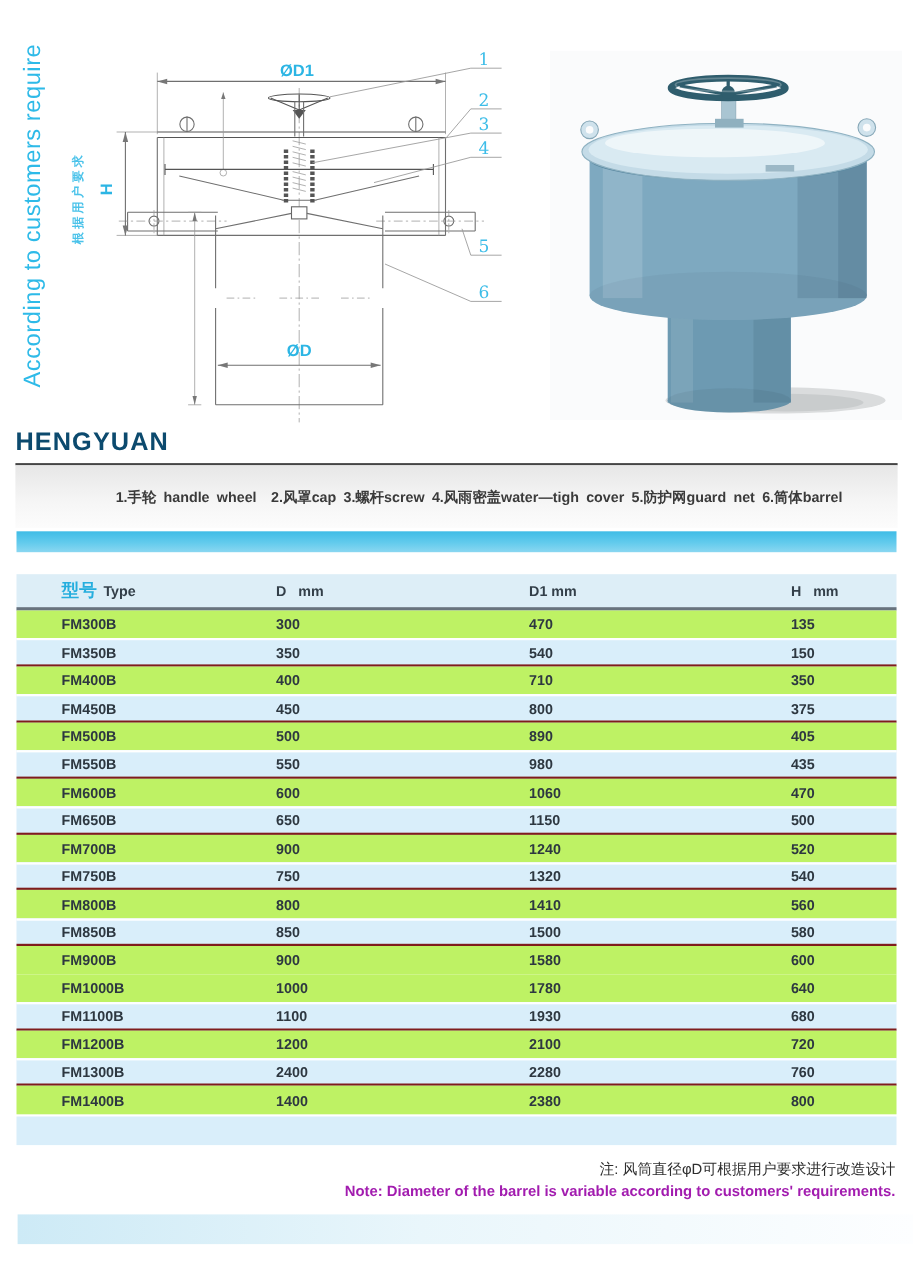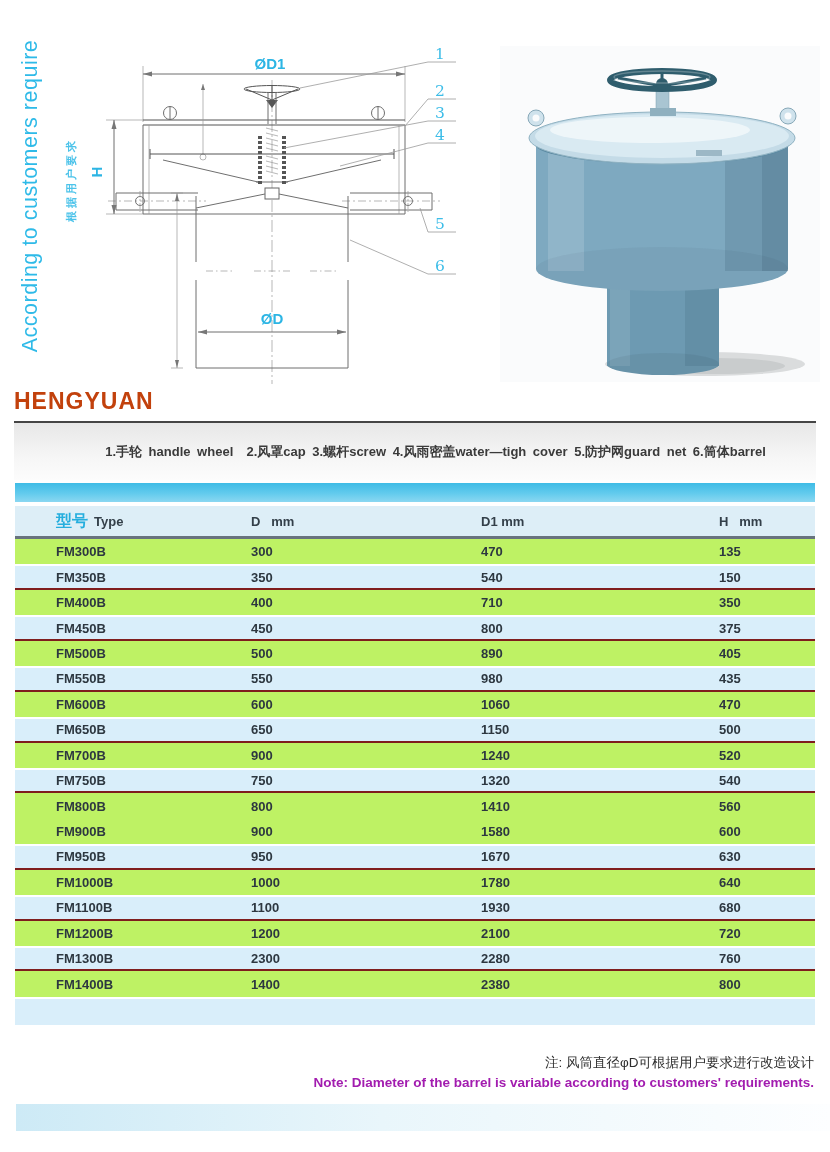--- a/index.html
+++ b/index.html
@@ -23,31 +23,31 @@
   .ln{stroke:#6f6f6f;stroke-width:1;fill:none;}
   .lnb{stroke:#555;stroke-width:1;fill:none;}
   .ln2{stroke:#9a9a9a;stroke-width:.7;fill:none;}
   .ldr{stroke:#9a9a9a;stroke-width:.8;fill:none;}
   .arw{fill:#777;stroke:none;}
   .dim{fill:#2cb5e4;font-size:15px;font-weight:bold;font-family:"Liberation Sans",sans-serif;}
   .callout{fill:#3dbde8;font-size:15.5px;font-family:"DejaVu Serif",serif;}
 
   
   .brand{position:absolute;left:14px;top:388px;font-size:23px;font-weight:bold;
-         color:#c2410c;letter-spacing:1px;}
+         color:#0c4a6e;letter-spacing:1px;}
   .brand-rule{position:absolute;left:14px;right:14px;top:421px;height:2px;background:#454545;}
   .legend-band{position:absolute;left:14px;right:14px;top:423px;height:57px;
          background:linear-gradient(180deg,#e7e7e7 0%,#f6f6f6 60%,#fcfcfc 100%);text-align:center;}
   .legend-text{padding-left:41px;line-height:57px;font-size:13px;color:#3a3a3a;
          font-weight:bold;white-space:pre;word-spacing:3px;}
 
   
   .spec-table{position:absolute;left:15px;right:15px;top:483px;}
   .t-band{height:19px;background:linear-gradient(180deg,#3fbce6 0%,#63cbed 55%,#8ad7f1 100%);}
-  .t-head{margin-top:4px;height:30px;background:#ddeef7;border-bottom:3px solid #68737e;
+  .t-head{margin-top:20px;height:30px;background:#ddeef7;border-bottom:3px solid #68737e;
           display:grid;grid-template-columns:236px 230px 238px 1fr;align-items:center;}
   .t-head .c1{padding-left:41px;}
   .h-cn{font-size:16px;font-weight:bold;color:#25aede;margin-right:6px;}
   .h-en,.h-col{font-size:13px;font-weight:bold;color:#333f49;white-space:pre;}
   .t-rows{}
   .t-row{height:25.45px;display:grid;grid-template-columns:236px 230px 238px 1fr;
          align-items:center;box-sizing:border-box;background:#bef264;}
   .t-row.alt{background:#d9eefa;border-top:2px solid #fff;border-bottom:2px solid #7f1d1d;}
   .t-row div{font-size:13px;font-weight:bold;color:#2d3740;}
   .t-row .c1{padding-left:41px;}
@@ -259,53 +259,53 @@
       <div>750</div>
       <div>1320</div>
       <div>540</div>
     </div>
       <div class="t-row">
       <div class="c1">FM800B</div>
       <div>800</div>
       <div>1410</div>
       <div>560</div>
     </div>
+      <div class="t-row alt">
+      <div class="c1">FM850B</div>
+      <div>850</div>
+      <div>1500</div>
+      <div>580</div>
+    </div>
       <div class="t-row">
       <div class="c1">FM900B</div>
       <div>900</div>
       <div>1580</div>
       <div>600</div>
     </div>
-      <div class="t-row alt">
-      <div class="c1">FM950B</div>
-      <div>950</div>
-      <div>1670</div>
-      <div>630</div>
-    </div>
       <div class="t-row">
       <div class="c1">FM1000B</div>
       <div>1000</div>
       <div>1780</div>
       <div>640</div>
     </div>
       <div class="t-row alt">
       <div class="c1">FM1100B</div>
       <div>1100</div>
       <div>1930</div>
       <div>680</div>
     </div>
       <div class="t-row">
       <div class="c1">FM1200B</div>
       <div>1200</div>
       <div>2100</div>
       <div>720</div>
     </div>
       <div class="t-row alt">
       <div class="c1">FM1300B</div>
-      <div>2300</div>
+      <div>2400</div>
       <div>2280</div>
       <div>760</div>
     </div>
       <div class="t-row">
       <div class="c1">FM1400B</div>
       <div>1400</div>
       <div>2380</div>
       <div>800</div>
     </div>
     </div>

